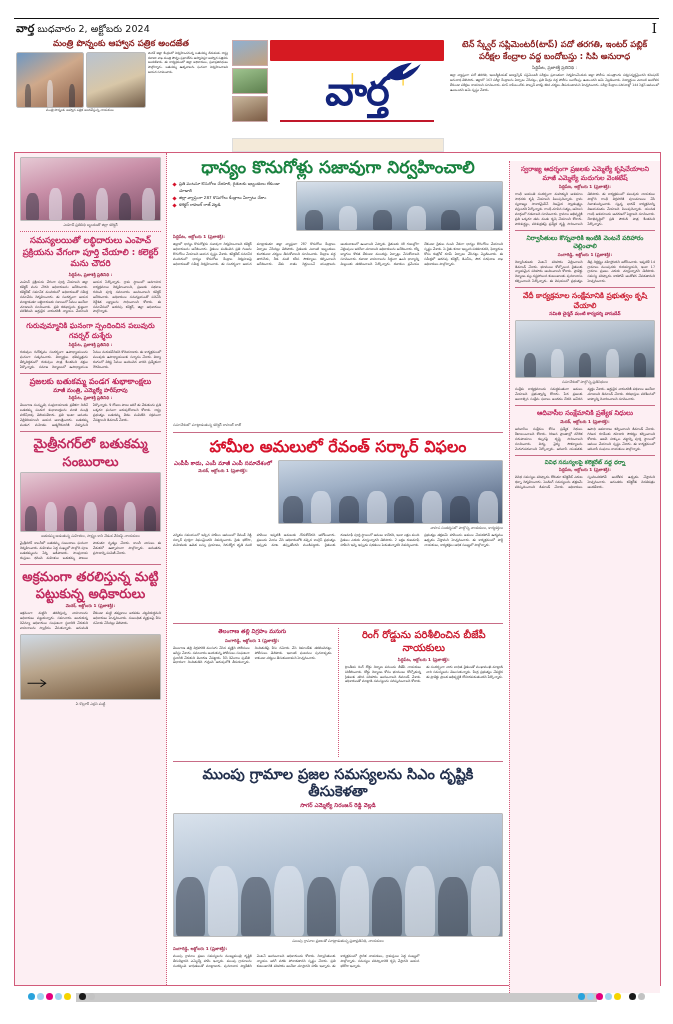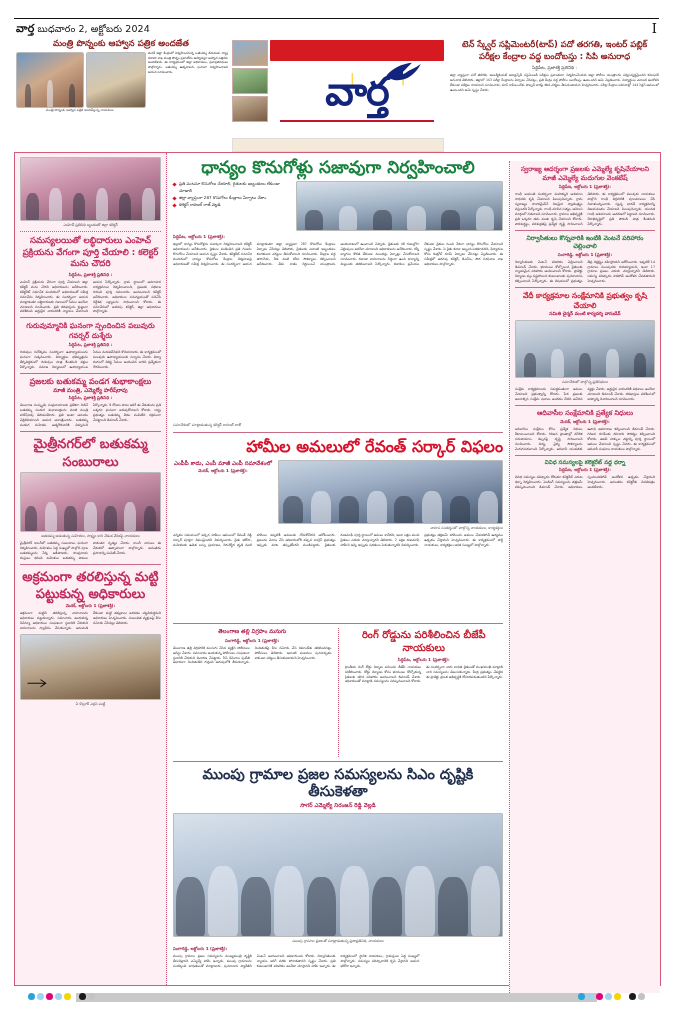--- a/index.html
+++ b/index.html
@@ -49,21 +49,21 @@
   .frame{position:absolute;left:14px;top:152px;width:645px;height:832px;border:1px solid #d25b7a;}
   .colL{position:absolute;left:0;top:0;width:152px;height:100%;background:#fdeff3;border-right:1px dotted #d25b7a;}
   .colC{position:absolute;left:153px;top:0;width:340px;height:100%;}
   .colR{position:absolute;left:494px;top:0;width:151px;height:100%;background:#fdeff3;border-left:1px dotted #d25b7a;margin-top:8px;}
 
   
   .pad{padding:4px 5px;box-sizing:border-box;}
 
   
   .h-main{font-size:17px;font-weight:bold;color:#19823f;text-align:center;letter-spacing:.1px;line-height:1.2;}
-  .h-red{font-size:16px;font-weight:bold;color:#d6122b;text-align:right;line-height:1.2;}
+  .h-red{font-size:16px;font-weight:bold;color:#d6122b;text-align:center;line-height:1.2;}
   .h-blue{font-size:15px;font-weight:bold;color:#1b3fa0;text-align:center;line-height:1.2;}
   .h-dark{font-size:14.5px;font-weight:bold;color:#23304d;text-align:center;line-height:1.2;}
   .h-pink{font-size:8.6px;font-weight:bold;color:#c12a5e;text-align:center;line-height:1.35;}
   .h-grn{font-size:6.2px;font-weight:bold;color:#1d7f3a;text-align:center;line-height:1.35;}
   .h-redsm{font-size:7.4px;font-weight:bold;color:#cc1f33;text-align:center;line-height:1.35;}
   .kicker{font-size:5.6px;font-weight:bold;color:#b02050;text-align:center;}
   .byline{font-size:4.2px;font-weight:bold;color:#9b2244;text-align:center;}
   .cap{font-size:3.6px;color:#555;text-align:center;line-height:1.4;}
 
   

